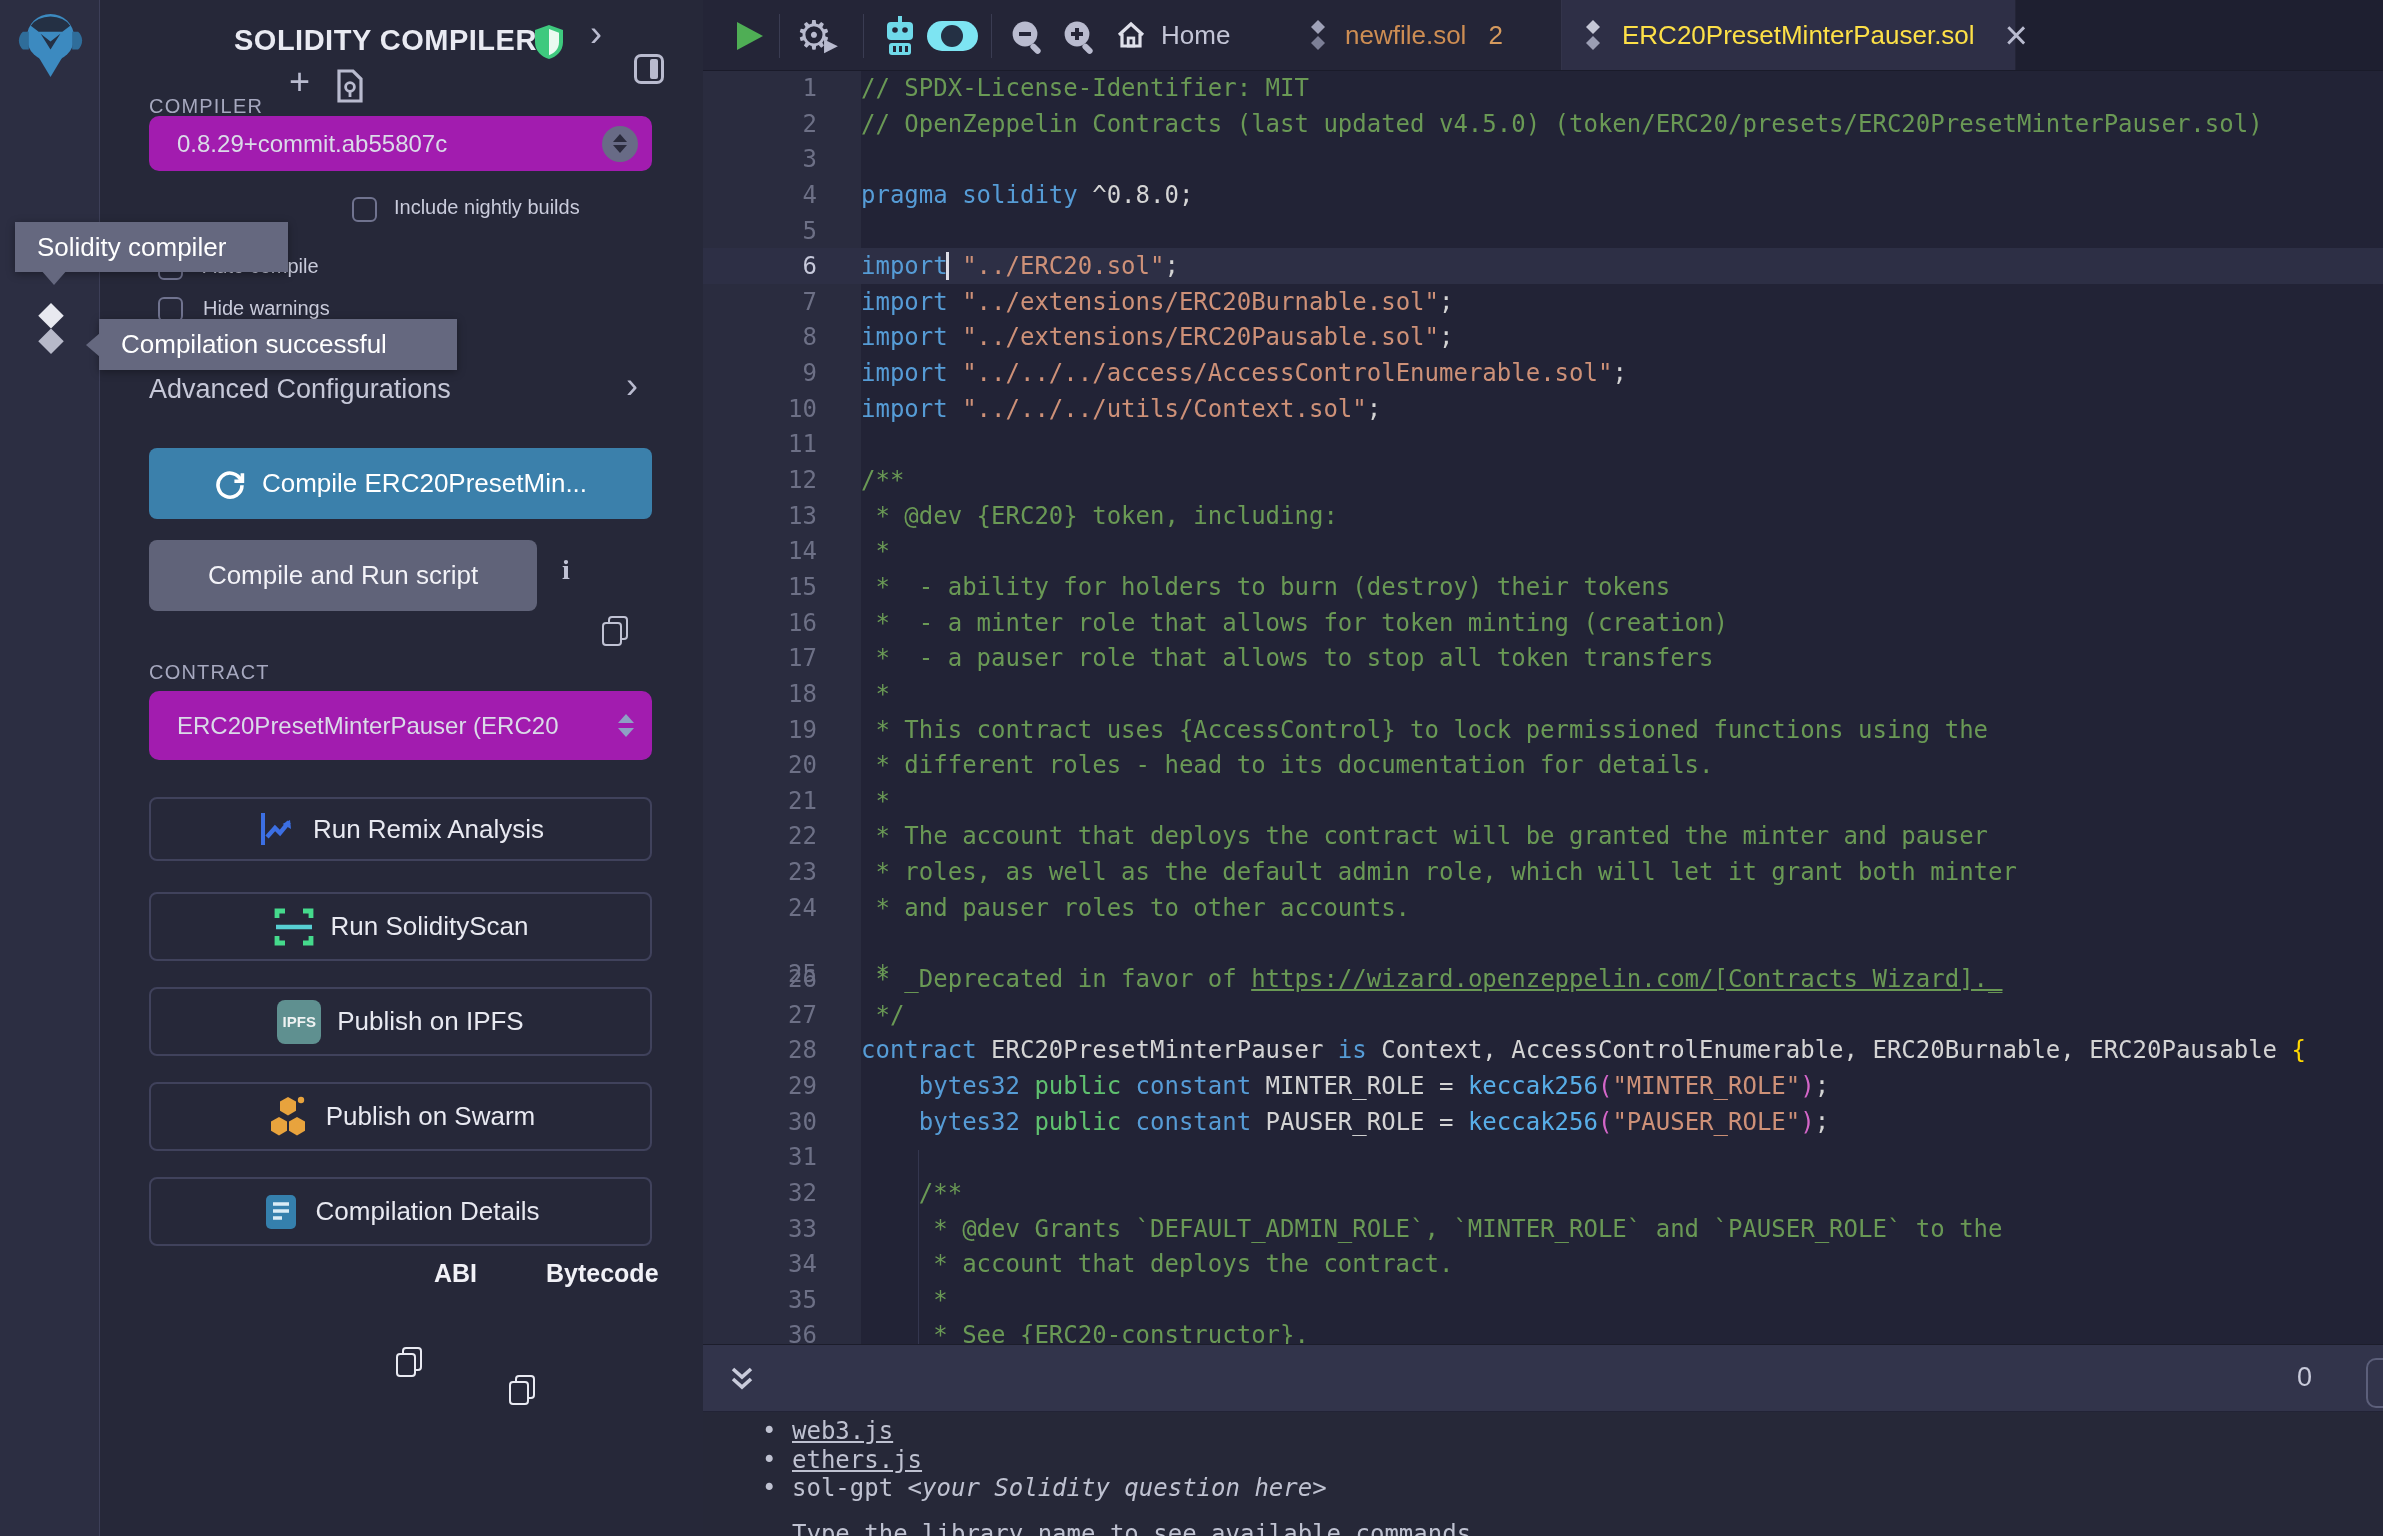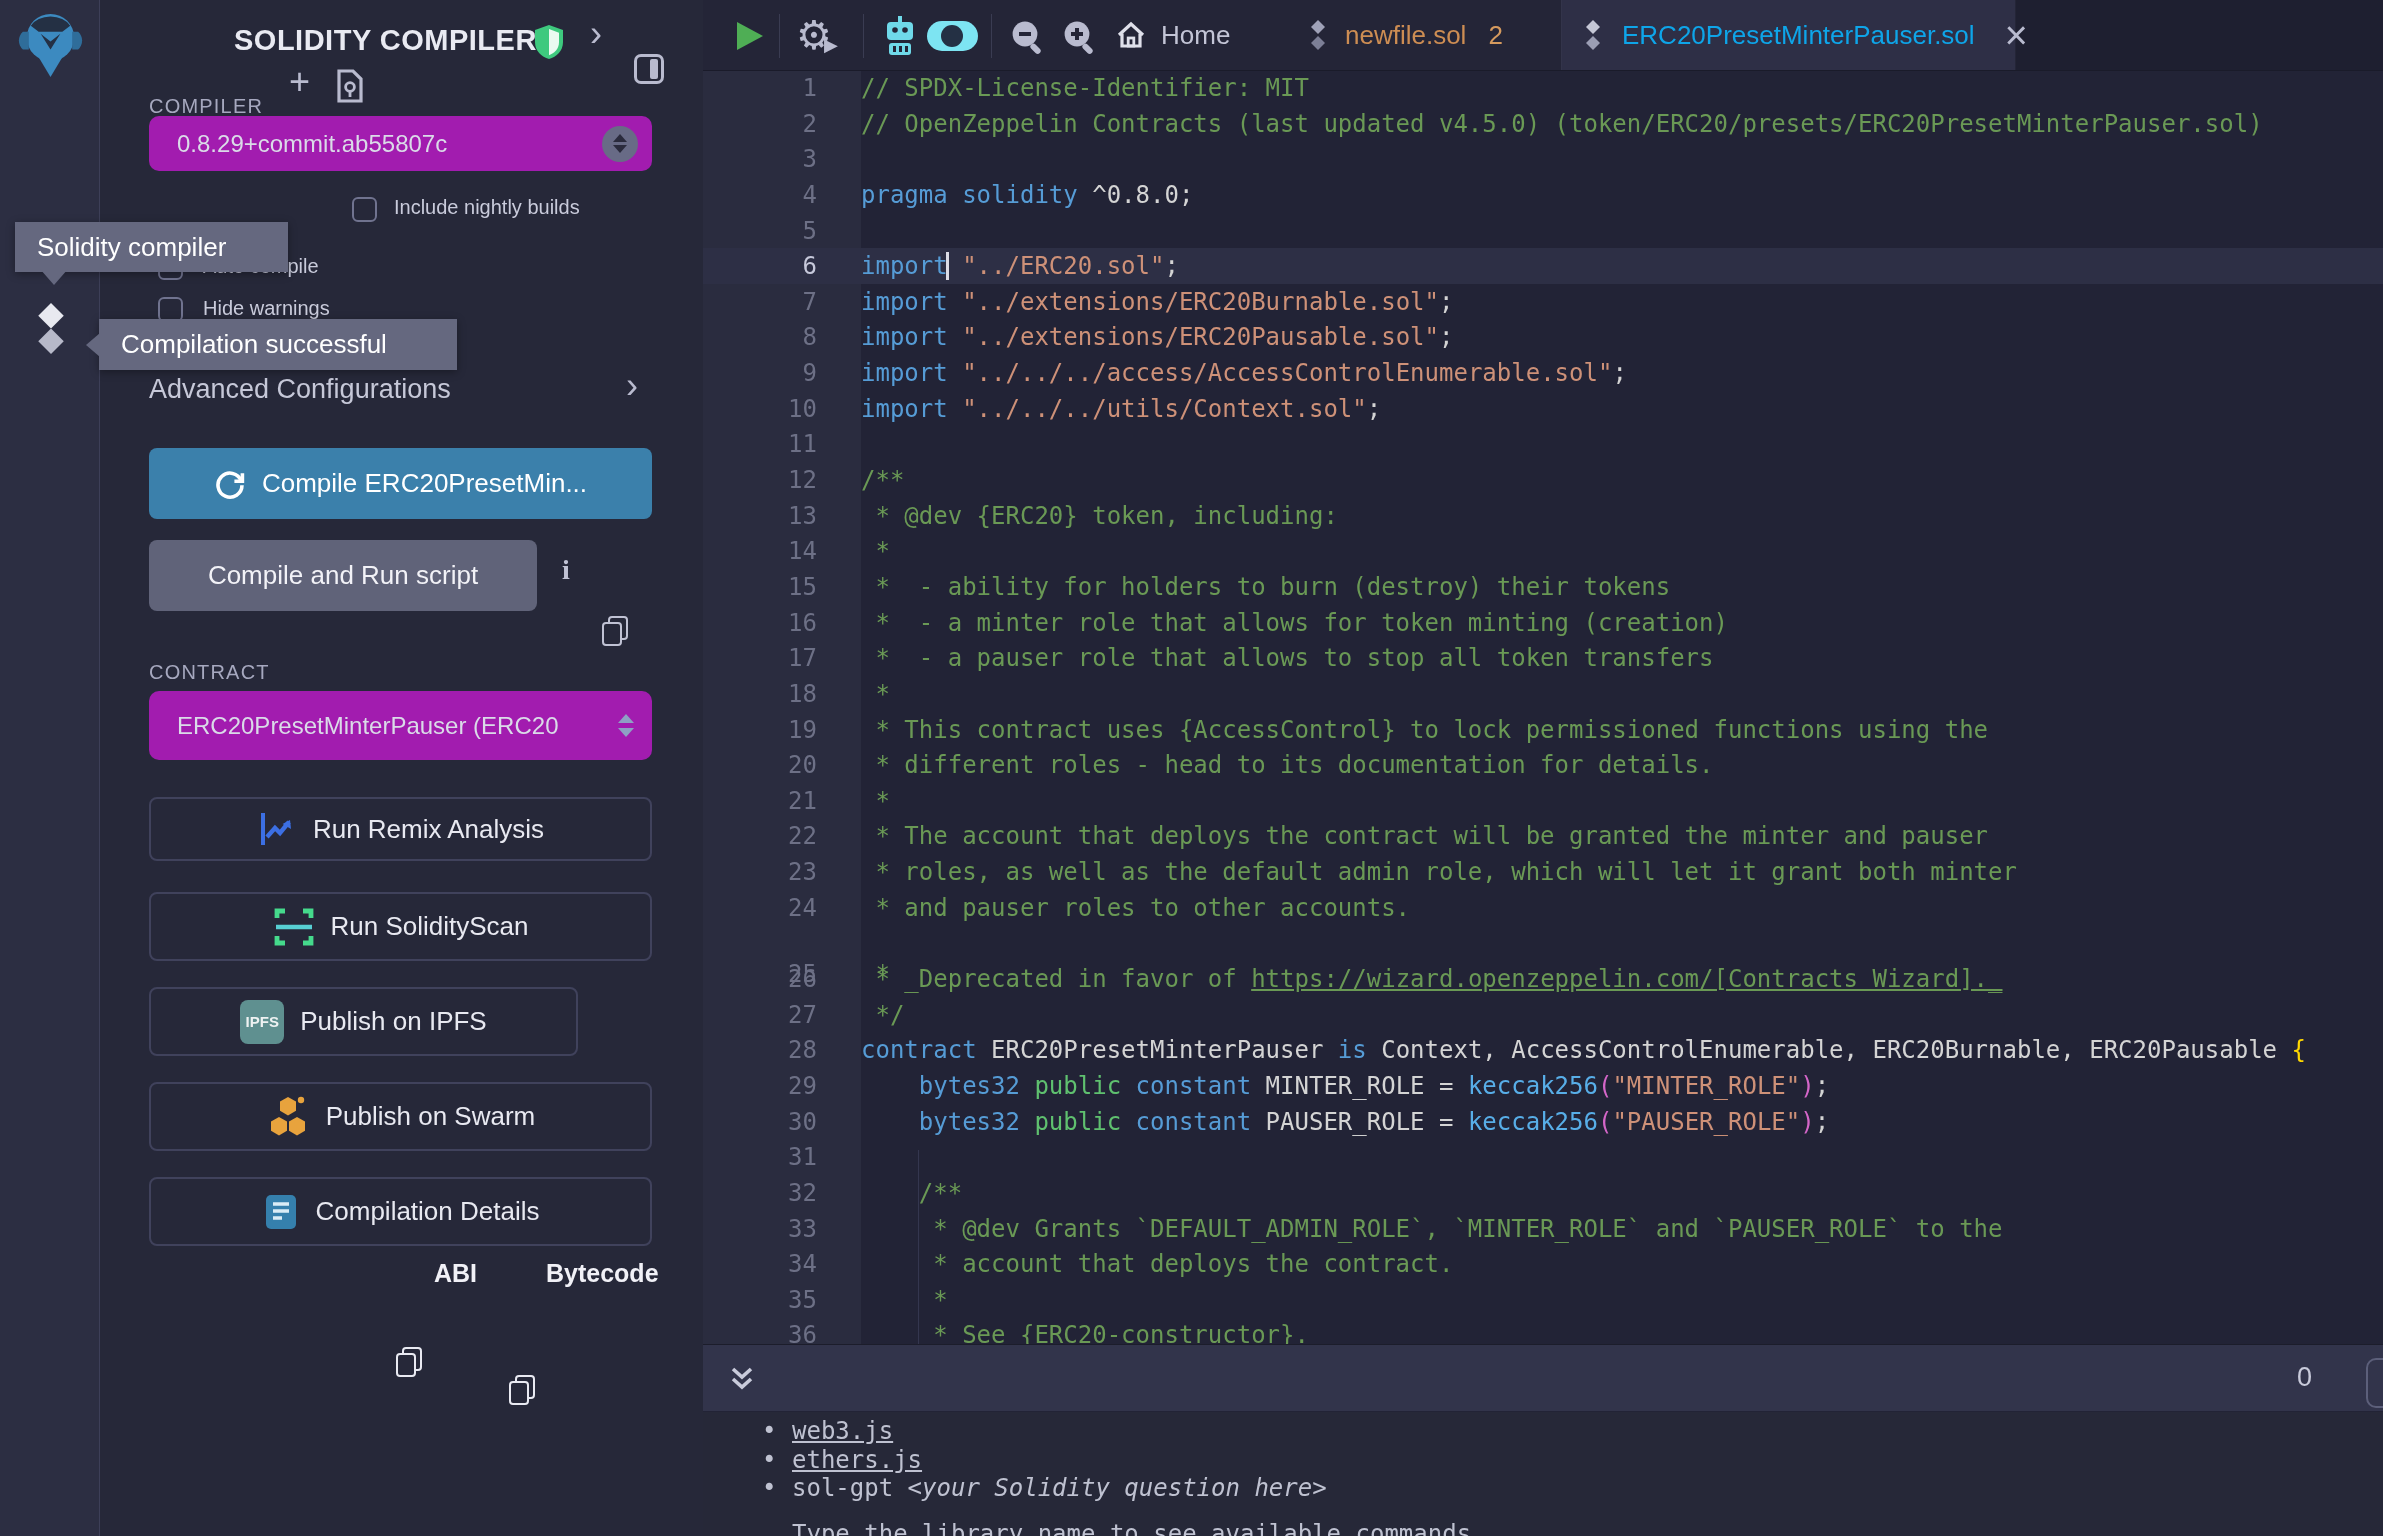--- a/index.html
+++ b/index.html
@@ -131,21 +131,21 @@
     <span class="tab-label" style="color:#d59a5e;margin-left:8px;">2</span>
   </div>
 
   <div class="abs" style="left:1561px;top:0;width:1px;height:70px;background:#33344a;"></div>
 
   <div class="abs" style="left:1580px;top:0;height:70px;display:flex;align-items:center;gap:16px;z-index:2;">
     <svg width="26" height="30" viewBox="0 0 13 15">
       <path d="M6.5 0 L10 3.5 L6.5 7 L3 3.5 Z" fill="#c5c7d6"></path>
         <path d="M6.5 8 L10 11.5 L6.5 15 L3 11.5 Z" fill="#9b9eb4"></path>
     </svg>
-    <span class="tab-label" style="color:#0ea5e9;">ERC20PresetMinterPauser.sol</span>
+    <span class="tab-label" style="color:#fde047;">ERC20PresetMinterPauser.sol</span>
     <span style="color:#b9bbcf;font-size:40px;line-height:40px;margin-left:14px;">×</span>
   </div>
 
   <div class="abs gutter"></div>
   <div class="abs code-wrap" id="code-rows">
       <div class="code-row" style="top: 0px;">
         <span class="ln">1</span>
         <span class="src"><span class="tok-c">// SPDX-License-Identifier: MIT</span></span>
       </div>
       <div class="code-row" style="top: 36px;">
@@ -380,21 +380,21 @@
     <svg width="42" height="42" viewBox="0 0 21 21">
       <path d="M2 6 V2.5 H6" fill="none" stroke="#45da8c" stroke-width="2.4"></path>
       <path d="M15 2.5 H19 V6" fill="none" stroke="#45da8c" stroke-width="2.4"></path>
       <path d="M19 15 V18.5 H15" fill="none" stroke="#45da8c" stroke-width="2.4"></path>
       <path d="M6 18.5 H2 V15" fill="none" stroke="#45da8c" stroke-width="2.4"></path>
       <path d="M1.5 10.5 H19.5" stroke="#57cfd3" stroke-width="2.2"></path>
     </svg>
     <span>Run SolidityScan</span>
   </div>
 
-  <div class="abs btn btn-outline" style="left:149px;top:987px;width:429px;height:69px;">
+  <div class="abs btn btn-outline" style="left:149px;top:987px;width:503px;height:69px;">
     <span class="ipfs-cube">IPFS</span>
     <span>Publish on IPFS</span>
   </div>
 
   <div class="abs btn btn-outline" style="left:149px;top:1082px;width:503px;height:69px;">
     <svg width="44" height="44" viewBox="0 0 22 22">
       <polygon points="11,1 15,3.3 15,7.9 11,10.2 7,7.9 7,3.3" fill="#e8a33d"></polygon>
       <polygon points="6.5,11 10.5,13.3 10.5,17.9 6.5,20.2 2.5,17.9 2.5,13.3" fill="#e8a33d"></polygon>
       <polygon points="15.5,11 19.5,13.3 19.5,17.9 15.5,20.2 11.5,17.9 11.5,13.3" fill="#e8a33d"></polygon>
       <circle cx="17.5" cy="2.5" r="1.6" fill="#e8a33d"></circle>

